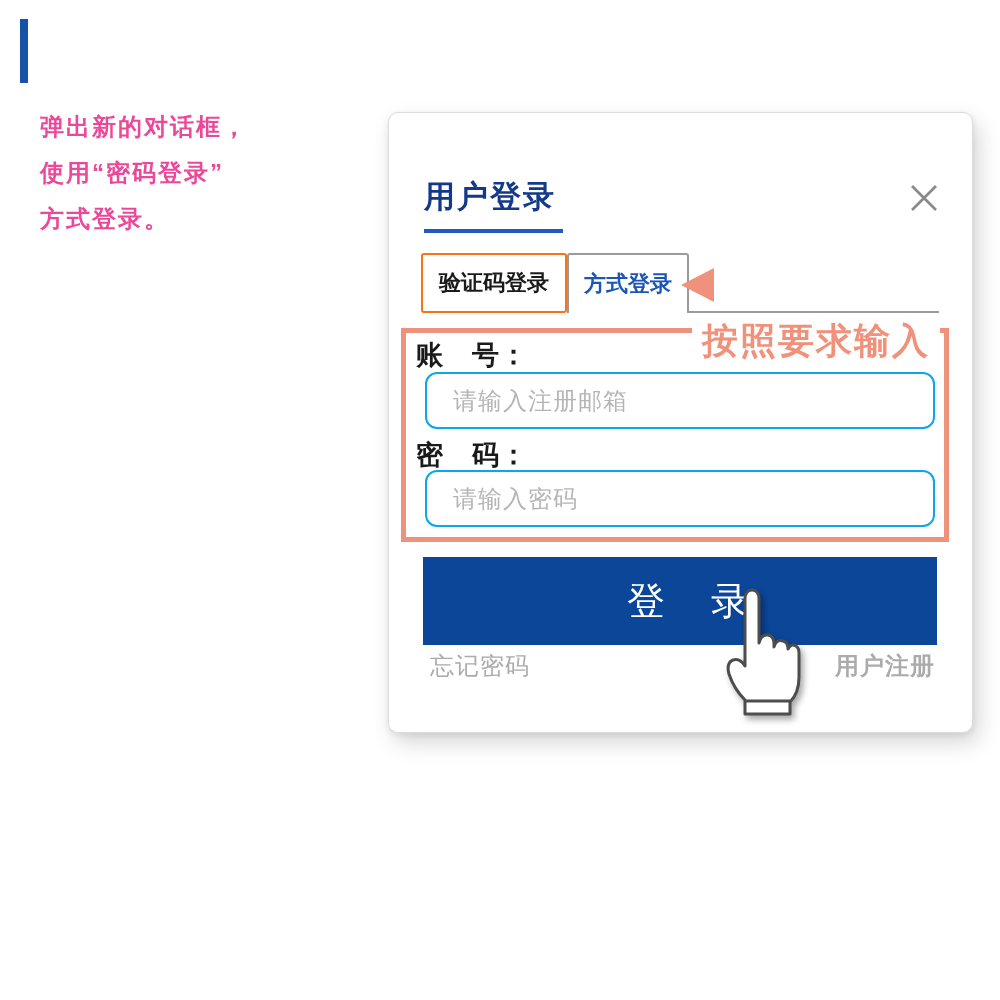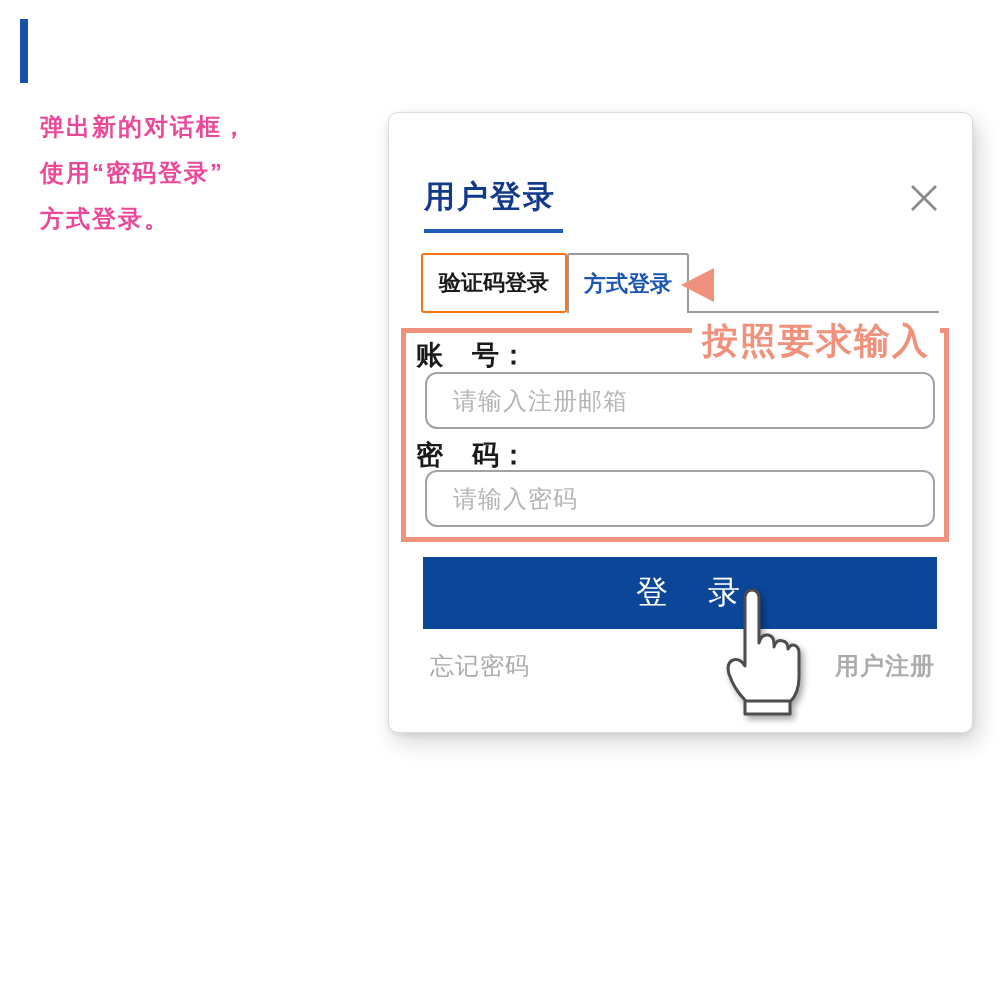--- a/index.html
+++ b/index.html
@@ -146,41 +146,41 @@
     font-weight: 700;
     letter-spacing: 1px;
     color: #1a1a1a;
   }
   .field-label.account { top: 224px; }
   .field-label.password { top: 324px; }
   .text-input {
     position: absolute;
     left: 36px;
     width: 510px; height: 57px;
-    border: 2px solid #a3a3a3;
+    border: 2px solid #0ea5e9;
     border-radius: 12px;
     padding: 0 26px;
     font-size: 24px;
     font-family: "Liberation Sans", "DejaVu Sans", sans-serif;
     color: #1d4ed8;
     outline: none;
     background: #fff;
   }
   .text-input.account { top: 259px; }
   .text-input.password { top: 357px; }
   .text-input::placeholder { color: #B5B5B5; opacity: 1; letter-spacing: 1px; }
 
   .login-btn {
     position: absolute;
     left: 34px; top: 444px;
-    width: 514px; height: 72px;
+    width: 514px; height: 88px;
     background: #0B4699;
     border: none;
     color: #ffffff;
-    font-size: 32px;
+    font-size: 38px;
     font-weight: 500;
     letter-spacing: 4px;
     font-family: "Liberation Sans", "DejaVu Sans", sans-serif;
     display: flex;
     align-items: center;
     justify-content: center;
     cursor: pointer;
     padding-left: 20px;
   }
 

